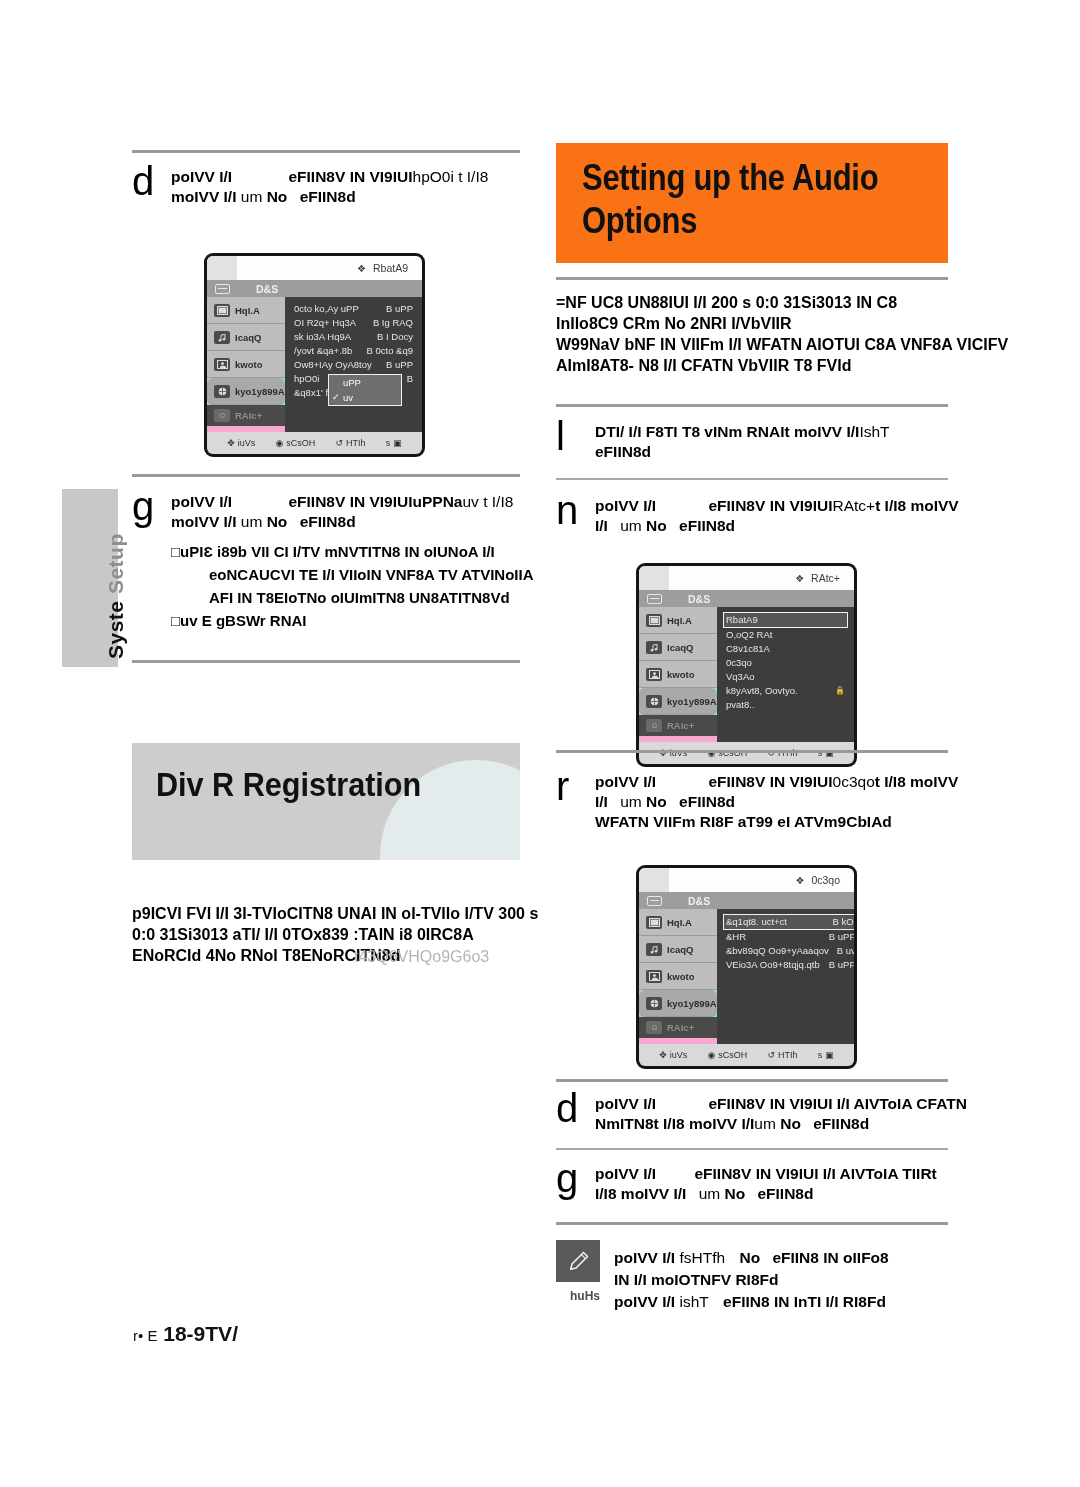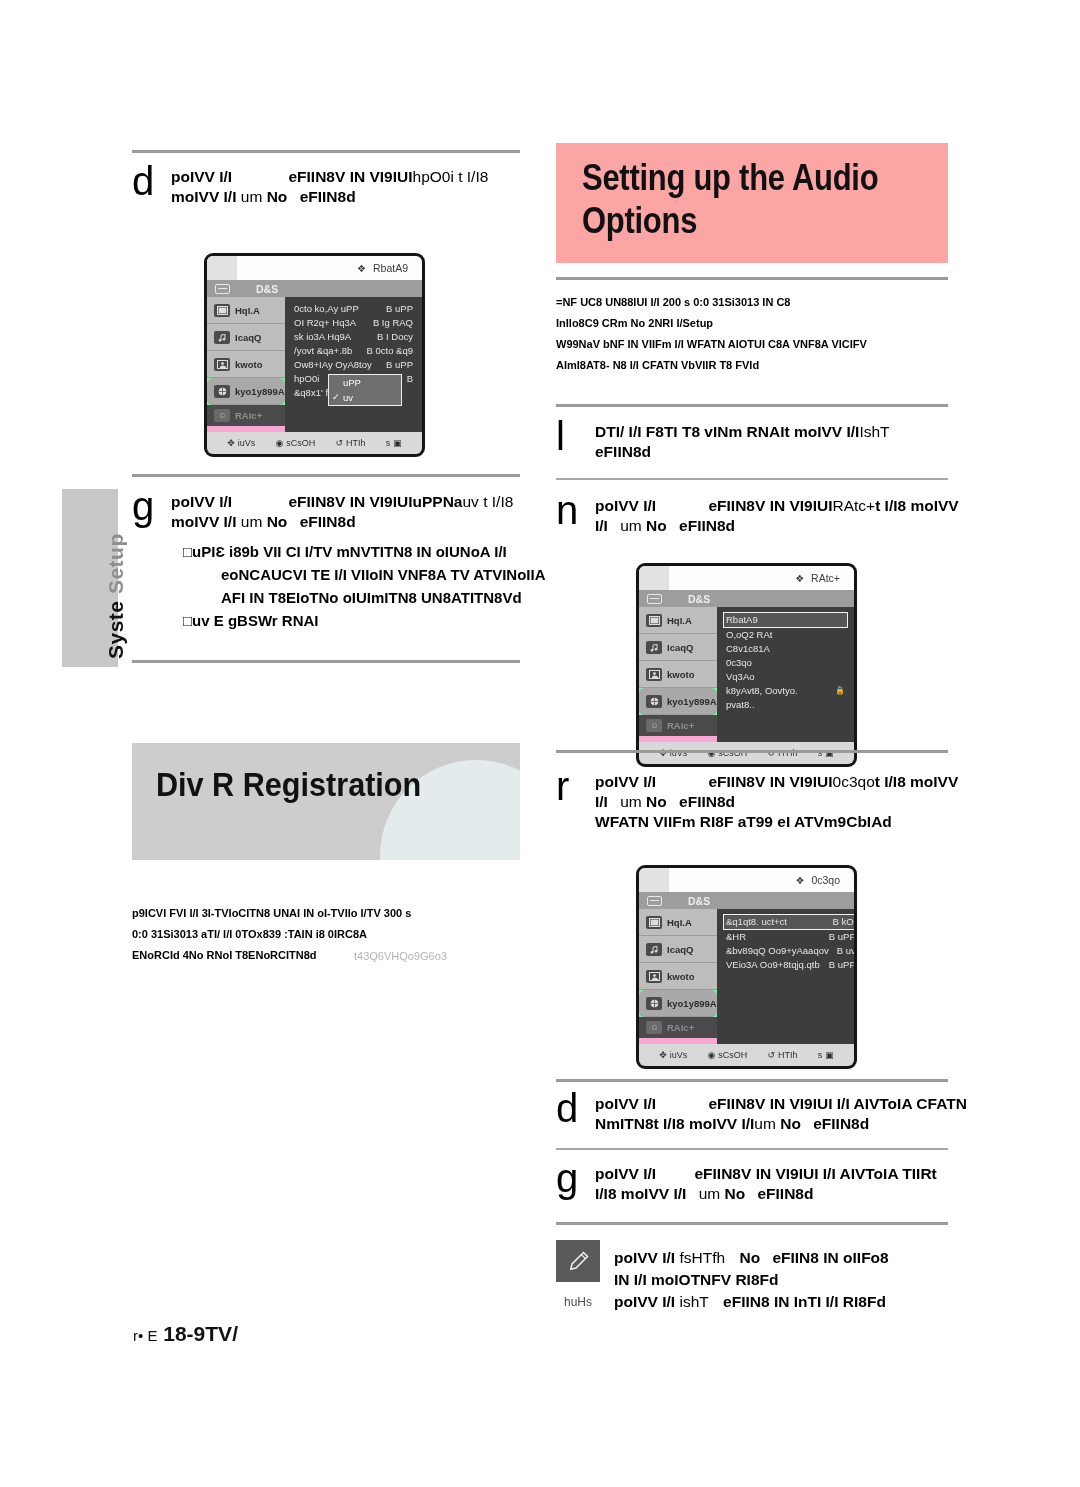--- a/index.html
+++ b/index.html
@@ -45,29 +45,29 @@
     font-family: "Liberation Sans", sans-serif;
   }
   .step-body { flex: 1 1 auto; padding-top: 4px; }
   .step-line {
     font-size: 15.5px; font-weight: bold; color: #000;
     line-height: 20px; white-space: nowrap;
   }
   .step-line .lt { font-weight: normal; }
   .sub {
     font-size: 15px; font-weight: bold; line-height: 20px;
-    white-space: nowrap; margin-top: 3px; margin-left: 12px;
+    white-space: nowrap; margin-top: 3px;
   }
   .sub-indent { padding-left: 38px; }
 
   
   .head-audio {
     position: absolute; left: 556px; top: 143px;
     width: 392px; height: 120px;
-    background: #fca5a5;
+    background: #f97316;
   }
   .head-audio .htxt {
     position: absolute; left: 26px; top: 13px;
     font-size: 36px; line-height: 43px; font-weight: bold;
     color: #111; letter-spacing: -0.3px;
     font-family: "Liberation Sans Narrow", "Liberation Sans", sans-serif;
     transform: scaleX(0.86); transform-origin: left top;
     white-space: pre-line;
   }
   .head-divx {
@@ -83,36 +83,37 @@
   .head-divx .htxt {
     position: absolute; left: 24px; top: 22px;
     font-size: 34px; font-weight: bold; color: #111;
     font-family: "Liberation Sans Narrow", "Liberation Sans", sans-serif;
     transform: scaleX(0.9); transform-origin: left top;
     white-space: nowrap;
   }
 
   
   .para-line {
-    font-size: 11px; font-weight: bold; line-height: 21px;
+    font-size: 16px; font-weight: bold; line-height: 21px;
     color: #000; white-space: nowrap;
   }
   .para-faint { color: #b4b4b4; font-weight: normal; }
 
   
   .note { display: flex; gap: 14px; align-items: flex-start; }
   .note-icon-wrap { width: 44px; flex: 0 0 44px; text-align: center; }
   .note-icon {
     width: 44px; height: 42px; background: #5a5a5a;
     display: flex; align-items: center; justify-content: center;
   }
   .note-icon svg { display:block; }
   .note-icon-label {
-    font-size: 12px; color: #4d4d4d; margin-top: 13px;
-    font-weight: normal;
+    font-size: 12px; color: #4d4d4d; margin-top: 7px;
+    font-weight: bold;
+    text-align: right;
   }
   .note-body { flex: 1 1 auto; padding-top: 7px; }
   .note-line {
     font-size: 15.5px; font-weight: bold; line-height: 22px;
     white-space: nowrap;
   }
   .note-line .lt { font-weight: normal; }
 
   
   .footer {
@@ -413,21 +414,21 @@
     <div class="htxt">Setting up the Audio
 Options</div>
   </div>
 
   <div class="col-right">
 
     <div style="position:absolute; top:277px; width:392px;" class="rule"></div>
 
     <div style="position:absolute; top:292px; width:392px;">
       <div class="para-line">=NF UC8 UN88IUI I/I 200 s 0:0 31Si3013 IN C8</div>
-      <div class="para-line">InIlo8C9 CRm No 2NRI I/Setup</div>
+      <div class="para-line">InIlo8C9 CRm No 2NRI I/VbVIIR</div>
       <div class="para-line">W99NaV bNF IN VIIFm I/I WFATN AIOTUI C8A VNF8A VICIFV</div>
       <div class="para-line">AImI8AT8- N8 I/I CFATN VbVIIR T8 FVId</div>
     </div>
 
     <div style="position:absolute; top:404px; width:392px;" class="rule"></div>
 
     <div style="position:absolute; top:418px; width:392px;" class="step">
       <div class="step-mark">l</div>
       <div class="step-body">
         <div class="step-line">

